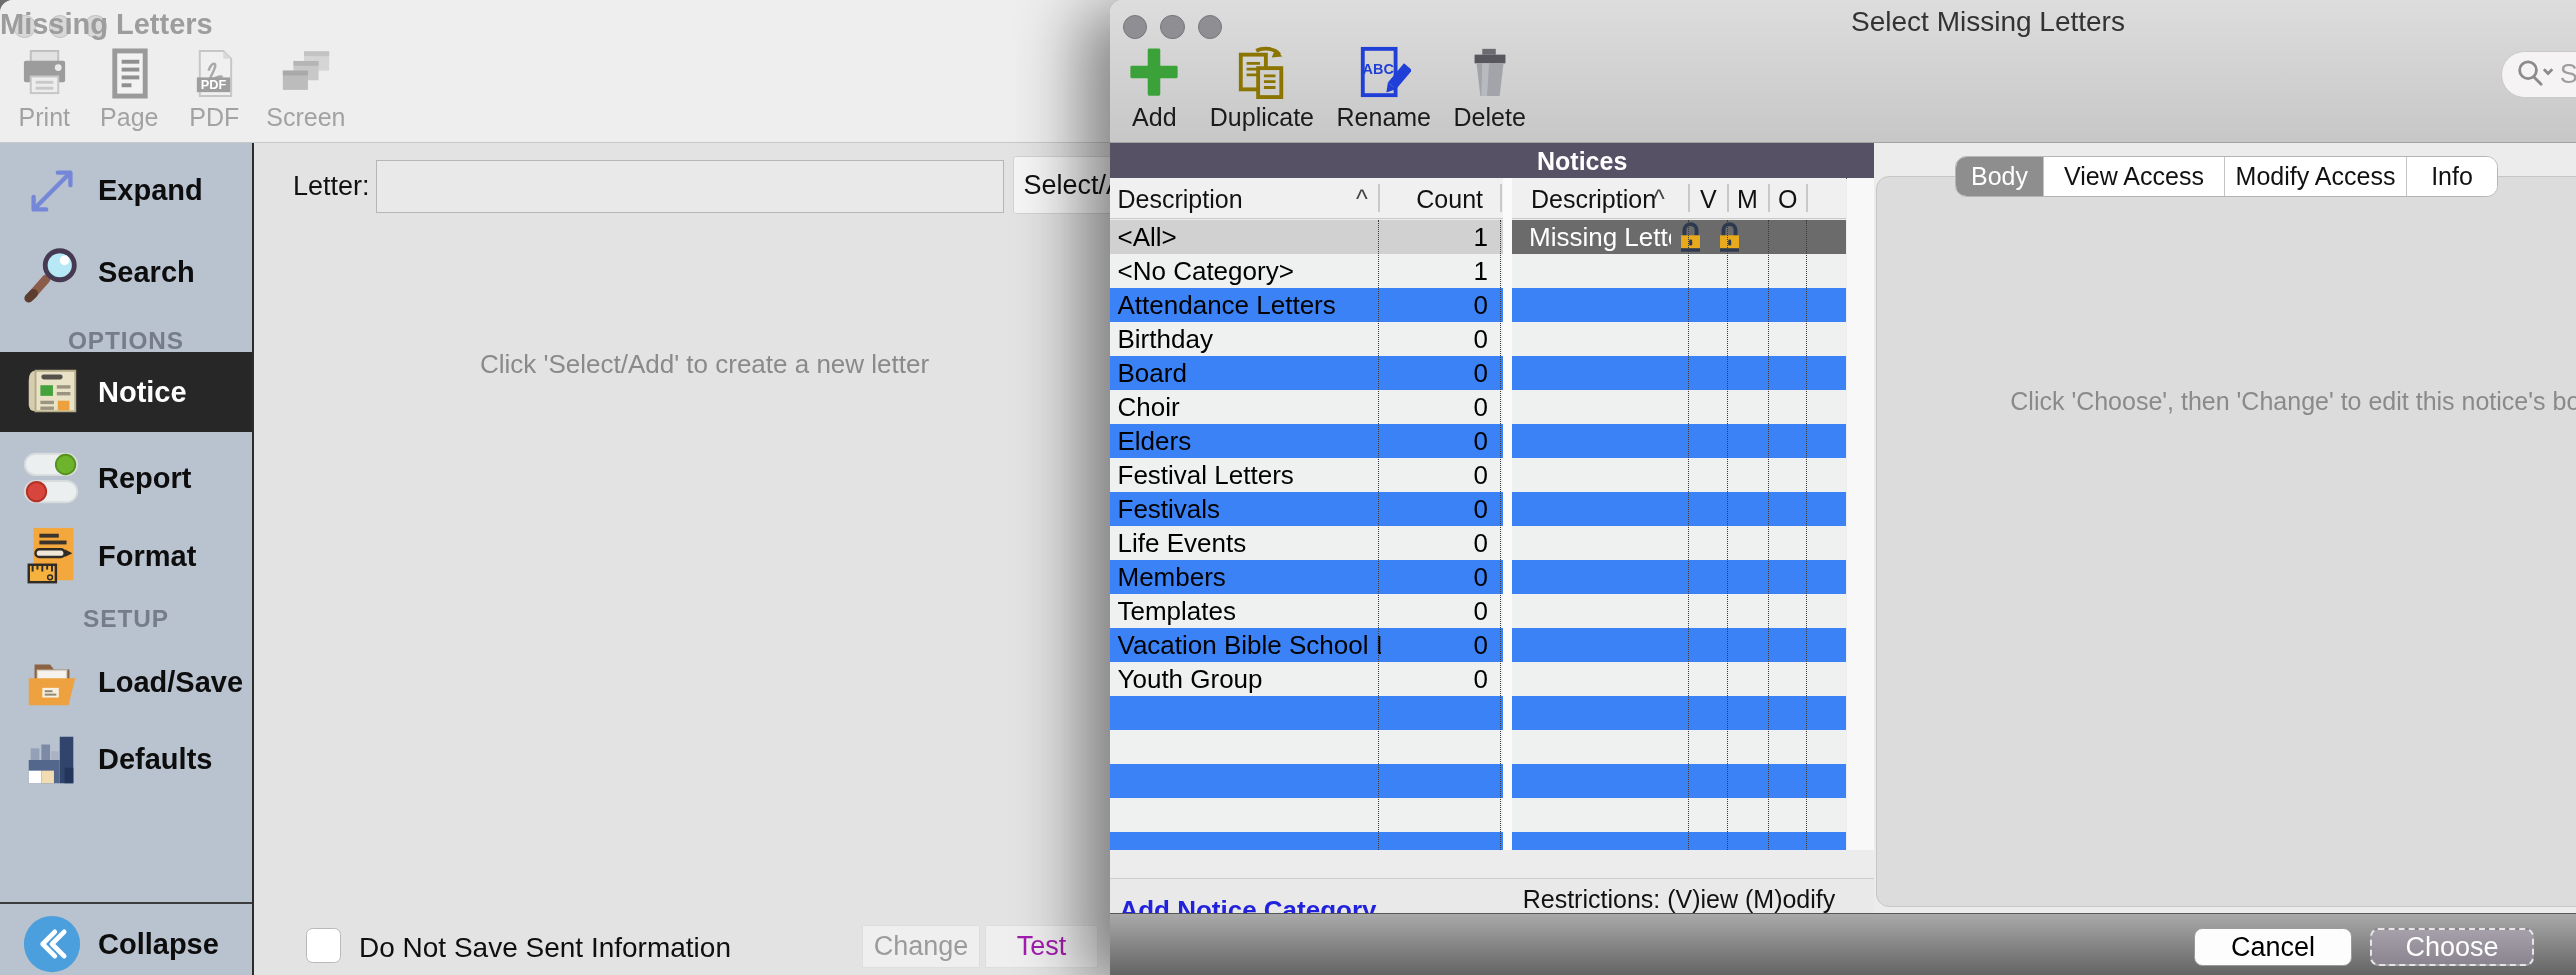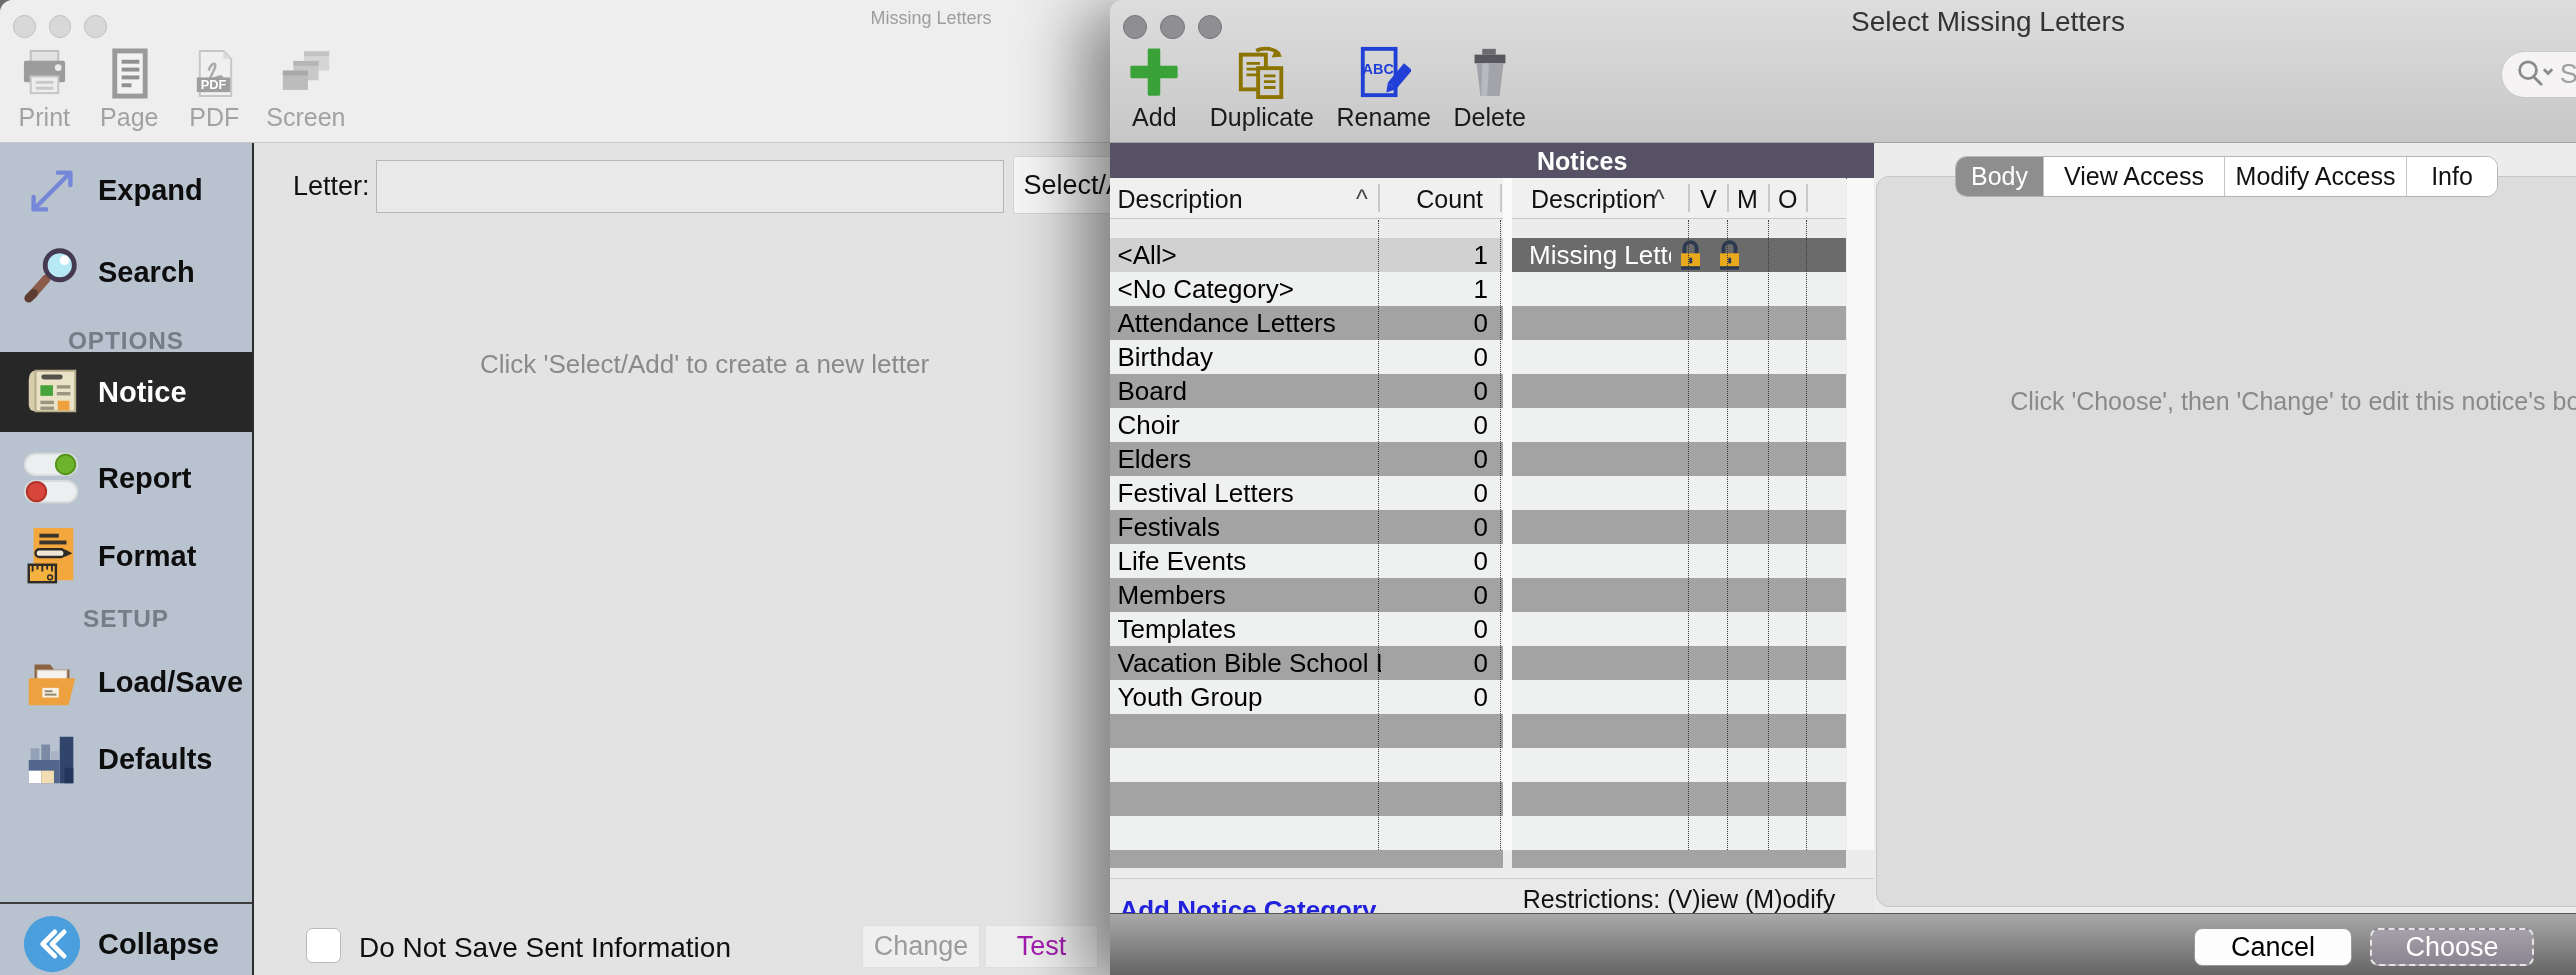--- a/index.html
+++ b/index.html
@@ -5,21 +5,21 @@
   * { margin:0; padding:0; box-sizing:border-box; }
   html,body { width:2576px; height:975px; background:#4a4a4a; font-family:"Liberation Sans", sans-serif; }
   #screen { position:relative; width:2576px; height:975px; overflow:hidden; background:#6e6e6e; }
 
   
   #bg-window { position:absolute; left:0; top:0; width:1862px; height:975px; background:#e3e3e3; border-radius:13px 13px 0 0; }
   .bg-header { position:absolute; left:0; top:0; width:100%; height:143px; background:#eeeeee; border-bottom:1.9px solid #c9c9c9; border-radius:13px 13px 0 0; }
   .lights { position:absolute; left:13px; top:15px; display:flex; gap:13px; }
   .light { width:22.5px; height:22.5px; border-radius:50%; background:#d8d8d8; border:0.9px solid #c0c0c0; }
   .dlg .light { width:24.4px; height:24.4px; background:#8e8e93; border:0.9px solid #76767b; }
-  .bg-title { position:absolute; top:7.5px; left:0; width:100%; text-align:center; font-size:18px; font-weight:400; color:#9d9d9d; }
+  .bg-title { position:absolute; top:7.5px; left:0; width:100%; font-size:29px; font-weight:700; color:#9d9d9d; }
   .bg-toolbar { position:absolute; top:41px; left:11.3px; display:flex; gap:19px; }
   .tb-btn { display:flex; flex-direction:column; align-items:center; min-width:66px; }
   .tb-btn .ico { height:58px; display:flex; align-items:flex-end; }
   .tb-btn .lbl { margin-top:3.8px; font-size:25px; color:#a2a2a2; }
   .dlg-toolbar .tb-btn .lbl { color:#1b1b1b; }
 
   
   .sidebar { position:absolute; left:0; top:143px; width:254px; height:832px; background:#b9c2cf; border-right:2.8px solid #2c2c2c; }
   .side-item { position:absolute; left:0; width:100%; display:flex; align-items:center; }
   .side-item .icon-box { width:66px; height:66px; margin-left:19px; display:flex; align-items:center; justify-content:center; flex:0 0 66px; }
@@ -53,21 +53,21 @@
   .panel-hdr .ph1 { position:absolute; left:9.4px; top:0; line-height:36px; color:#fff; font-size:25px; font-weight:600; }
   .panel-hdr .ph2 { position:absolute; left:427px; top:0; line-height:36px; color:#fff; font-size:25px; font-weight:600; }
 
   
   .tblhead { position:absolute; top:178px; height:41px; background:#f0f0f0; border-bottom:0.9px solid #c9c9c9; font-size:25px; color:#111; }
   .cat-head { left:0; width:393px; }
   .not-head { left:402px; width:334px; }
   .tblhead .hsep { position:absolute; top:5.6px; bottom:5.6px; width:1.9px; background:#c9c9c9; }
   .tblhead span { position:absolute; top:6.6px; }
   .caret { color:#444; }
-  .rows { position:absolute; top:220px; height:630px; overflow:hidden; background:#a3a3a3;margin-top:18px; }
+  .rows { position:absolute; top:220px; height:630px; overflow:hidden; background:#3b82f6; }
   #cat-rows { left:0; width:393px; }
   #not-rows { left:402px; width:334px; }
   .trow { height:34px; display:flex; align-items:center; font-size:26px; color:#000; }
   .trow.alt { background:#eff1f1; }
   .trow.sel-cat { background:#d1d1d1; }
   .trow.sel-not { background:#6b6b6b; color:#fff; }
   .c-desc { padding-left:7.5px; flex:1 1 auto; white-space:nowrap; overflow:hidden; }
   .c-count { width:122px; text-align:right; padding-right:15px; flex:0 0 122px; }
   .n-desc { padding-left:17px; flex:0 0 159px; white-space:nowrap; overflow:hidden; }
   .n-cell { flex:0 0 39px; display:flex; justify-content:center; align-items:center; height:100%; }

